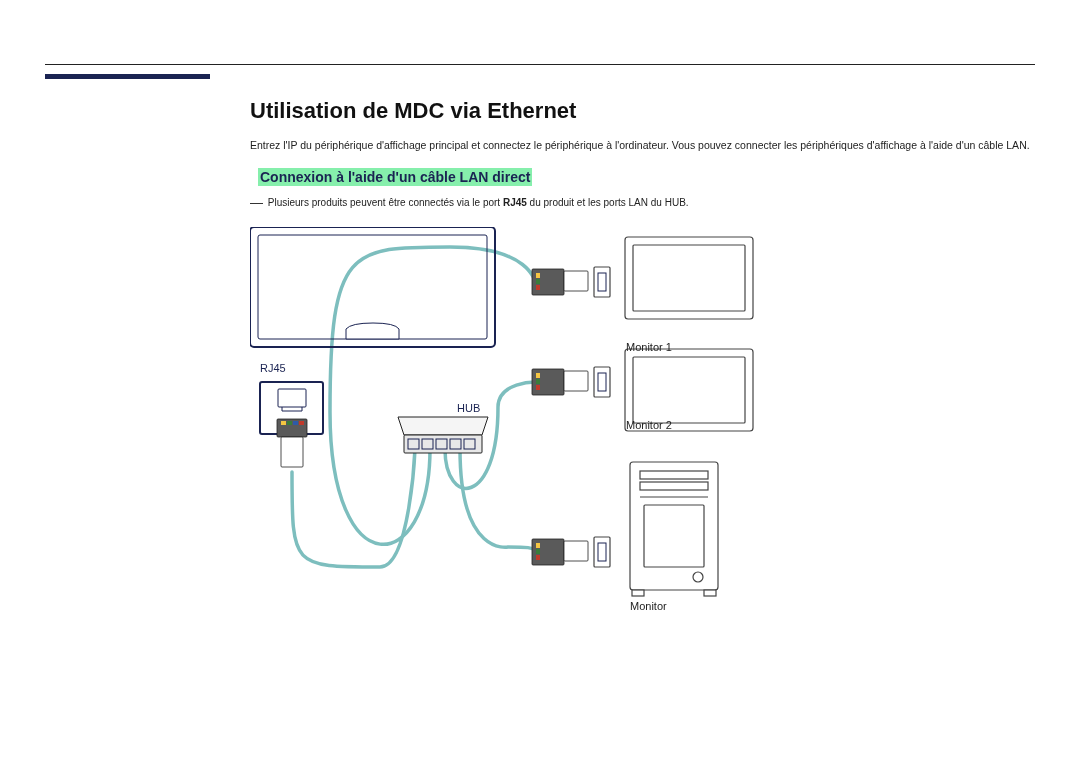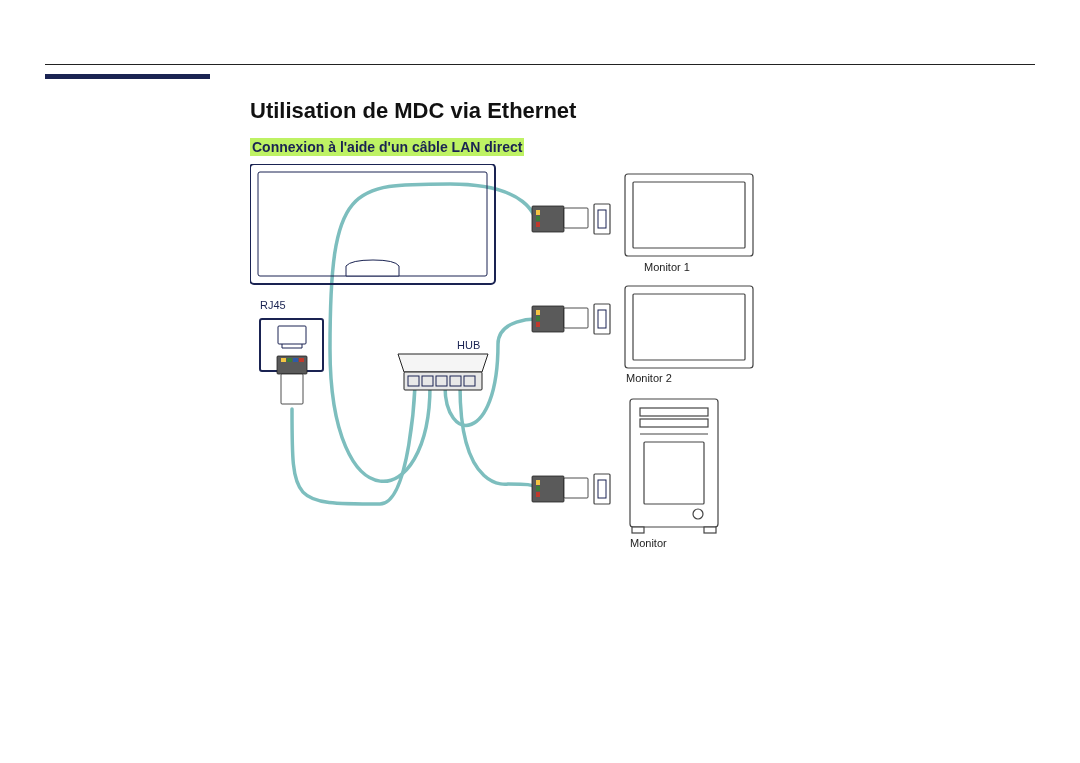--- a/index.html
+++ b/index.html
@@ -52,22 +52,23 @@
   margin-bottom: 14px;
 }
 .subheading-wrap {
   display: inline-block;
   margin-bottom: 8px;
 }
 .subheading {
   font-size: 14px;
   font-weight: 700;
   color: #1a2352;
-  background: #bef264;
+  background: #86efac;
   padding: 1px 2px;
+  margin-left: 8px;
 }
 .note {
   font-size: 10px;
   color: #222;
   margin-bottom: 18px;
 }
 .note .dash {
   font-weight: 300;
   font-size: 13px;
   position: relative;
@@ -98,25 +99,30 @@
 </style>
 </head>
 <body>
 
 <div class="page">
   <div class="top-rule"></div>
   <div class="top-rule-left-bar"></div>
 
   <div class="content">
     <div class="title">Utilisation de MDC via Ethernet</div>
+    <div class="intro">Entrez l'IP du périphérique d'affichage principal et connectez le périphérique à l'ordinateur. Vous pouvez connecter les périphériques d'affichage à l'aide d'un câble LAN.</div>
 
     <div class="subheading-wrap">
       <span class="subheading">Connexion à l'aide d'un câble LAN direct</span>
     </div>
 
+    <div class="note">
+      <span class="dash">―</span>
+      <span>Plusieurs produits peuvent être connectés via le port </span><span class="bold">RJ45</span><span> du produit et les ports LAN du HUB.</span>
+    </div>
 
     <div class="diagram">
       <svg width="720" height="430" viewBox="0 0 720 430">
 
         <defs>
           <style>
             .outline   { fill:none; stroke:#1a2352; stroke-width:2; }
             .thin      { fill:none; stroke:#1a2352; stroke-width:1; }
             .grey      { fill:none; stroke:#444;    stroke-width:1.2; }
             .greyfill  { fill:#5a5a5a; stroke:#222;  stroke-width:0.8; }
@@ -221,18 +227,18 @@
 
           <circle class="grey" cx="448" cy="350" r="5"></circle>
 
           <rect class="grey whitefill" x="382" y="363" width="12" height="6"></rect>
           <rect class="grey whitefill" x="454" y="363" width="12" height="6"></rect>
         </g>
       </svg>
 
       <div class="diag-label-blue" style="left:10px; top:135px;">RJ45</div>
       <div class="diag-label-blue" style="left:172px; top:175px;margin-left:35px;">HUB</div>
-      <div class="diag-label" style="left:376px; top:97px;margin-left:18px;">Monitor 1</div>
-      <div class="diag-label" style="left:376px; top:208px;text-align:right;">Monitor 2</div>
+      <div class="diag-label" style="left:376px; top:114px;">Monitor 1</div>
+      <div class="diag-label" style="left:376px; top:192px;text-align:right;">Monitor 2</div>
       <div class="diag-label" style="left:380px; top:373px;">Monitor</div>
     </div>
   </div>
 </div>
 
 </body></html>

